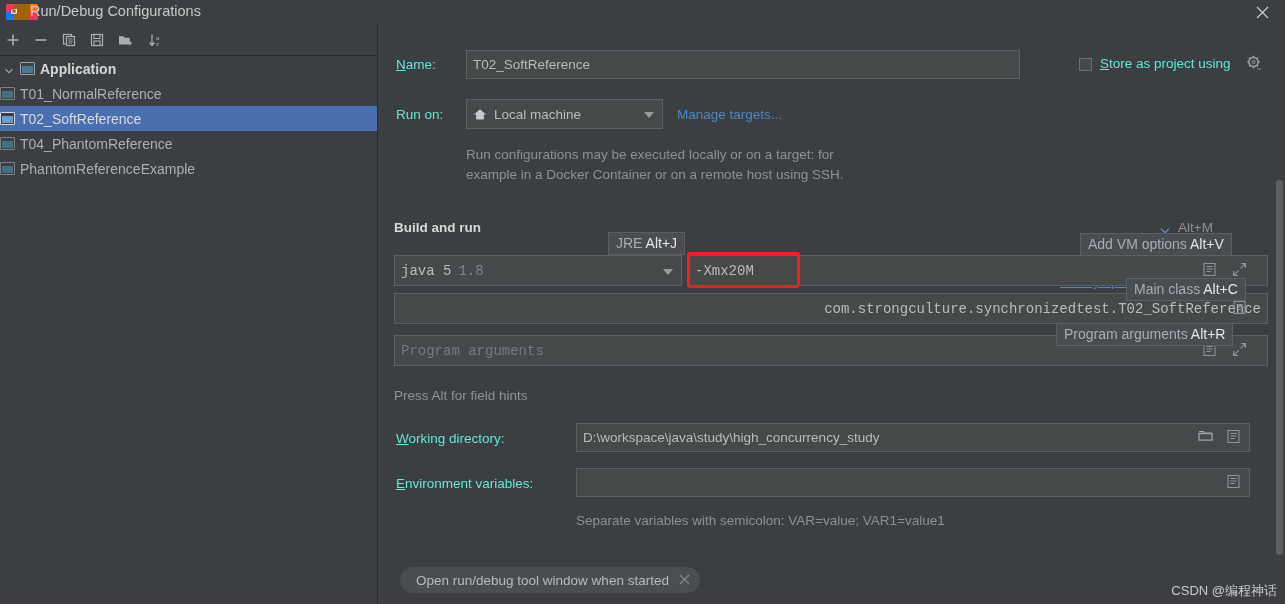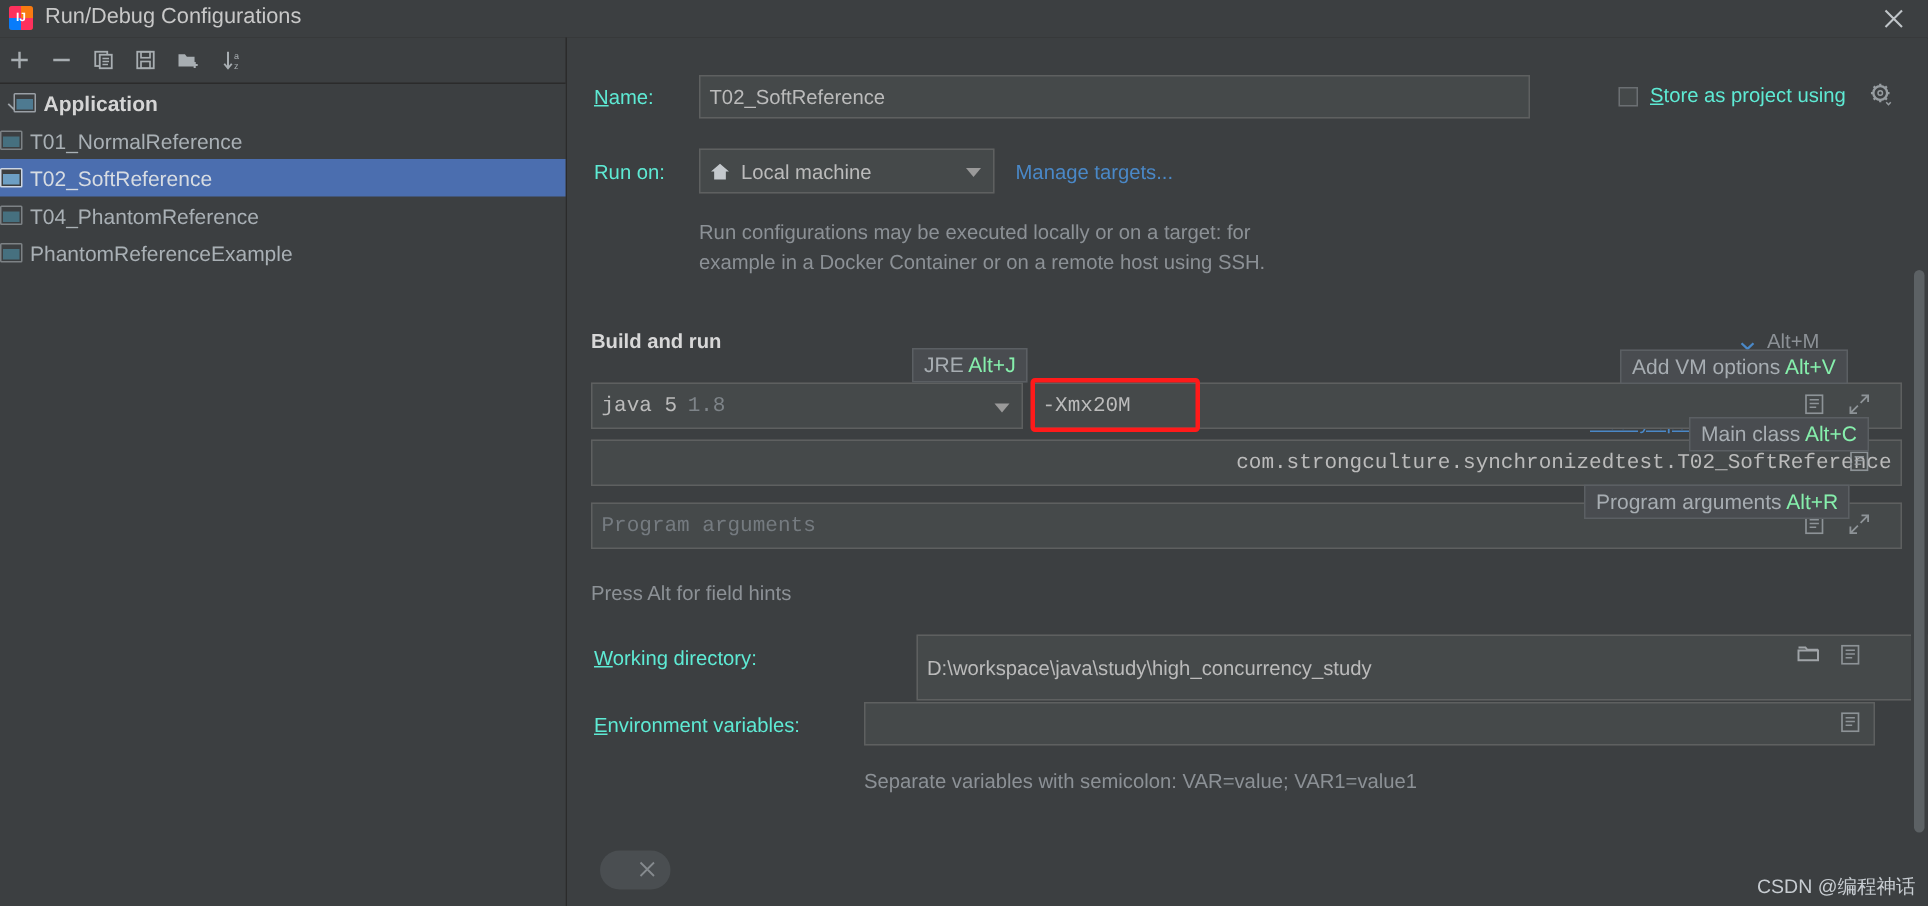--- a/index.html
+++ b/index.html
@@ -21,21 +21,21 @@
   
   #titlebar {
     position: absolute;
     left: 0; top: 0;
     width: 1285px; height: 25px;
     background: #3c3f41;
     border-bottom: 1px solid #2b2b2b;
   }
   #title-icon {
     position: absolute; left: 6px; top: 4px;
-    width: 16px; height: 16px;
+    width: 32px; height: 16px;
     background: #a16207;
     border-radius: 2px;
     overflow: hidden;
   }
   #title-icon .ij-a { position:absolute; left:0; top:0; width:8px; height:8px; background:#fe315d; }
   #title-icon .ij-b { position:absolute; right:0; top:0; width:8px; height:8px; background:#f97a12; }
   #title-icon .ij-c { position:absolute; left:0; bottom:0; width:8px; height:8px; background:#087cfa; }
   #title-icon .ij-d { position:absolute; right:0; bottom:0; width:8px; height:8px; background:#fe315d; }
   #title-icon .ij-t {
     position:absolute; left:0; top:0; width:16px; height:16px;
@@ -76,21 +76,21 @@
     width: 377px; height: 548px;
     background: #3c3f41;
   }
   .tree-row {
     position: relative;
     height: 25px;
     display: flex;
     align-items: center;
     white-space: nowrap;
   }
-  .tree-row.group { padding-left: 9px; }
+  .tree-row.group { padding-left: 20px; }
   .tree-row.child { }
   .tree-row.selected { background: #4b6eaf; }
   .tree-chevron {
     position: absolute; left: 4px; top: 8px;
     width: 10px; height: 10px;
   }
   .tree-icon {
     width: 15px; height: 13px;
     margin-right: 5px;
     flex: 0 0 auto;
@@ -202,21 +202,21 @@
     position: absolute;
     background: #494c50;
     border: 1px solid #5b5f63;
     color: #a7adb2;
     font-size: 14px;
     padding: 2px 7px 3px 7px;
     white-space: nowrap;
     box-sizing: border-box;
     z-index: 30;
   }
-  .hint b { color: #86efac; font-weight: normal; }
+  .hint b { color: #e5e5e5; font-weight: normal; }
 
   
   #vm-options-highlight {
     position: absolute;
     border: 3px solid #ff1a1a;
     border-radius: 3px;
     box-sizing: border-box;
     z-index: 25;
     pointer-events: none;
   }
@@ -459,21 +459,21 @@
     <svg width="15" height="15" viewBox="0 0 15 15">
       <path d="M9 1.6h4.4v4.4 M13.4 1.6L8.4 6.6 M6 13.4H1.6V9 M1.6 13.4l5-5" stroke="#9aa0a5" stroke-width="1.2" fill="none"></path>
     </svg>
   </div>
 
   <div class="desc" style="left:16px; top:361px;">Press Alt for field hints</div>
 
   <div class="lbl" style="left:18px; top:406px;">
     <u>W</u><span>orking directory:</span>
   </div>
-  <div class="tfield" style="left:198px; top:398px; width:674px; height:44px;margin-left:35px;">
+  <div class="tfield" style="left:198px; top:398px; width:674px; height:29px;">
     <span>D:\workspace\java\study\high_concurrency_study</span>
   </div>
   <div class="fieldicon" style="left:820px; top:404px;">
     <svg width="16" height="14" viewBox="0 0 16 14">
       <path d="M1 2.6h4.6l1.3 1.6h7.1" stroke="#b0b5b9" stroke-width="1.3" fill="none"></path>
       <path d="M1 4.6h13v6.6H1z" stroke="#b0b5b9" stroke-width="1.3" fill="none"></path>
     </svg>
   </div>
   <div class="fieldicon" style="left:848px; top:404px;">
     <svg width="15" height="15" viewBox="0 0 15 15">
@@ -491,20 +491,21 @@
   <div class="fieldicon" style="left:848px; top:449px;">
     <svg width="15" height="15" viewBox="0 0 15 15">
       <rect x="2" y="1.5" width="11" height="12" stroke="#9aa0a5" stroke-width="1.1" fill="none"></rect>
       <path d="M4.4 4.5h6.2 M4.4 7h6.2 M4.4 9.5h4.4" stroke="#9aa0a5" stroke-width="1.1"></path>
     </svg>
   </div>
 
   <div class="desc" style="left:198px; top:486px;">Separate variables with semicolon: VAR=value; VAR1=value1</div>
 
   <div id="chip" style="left:22px; top:542px;">
+    <span>Open run/debug tool window when started</span>
     <span id="chip-close">
       <svg width="11" height="11" viewBox="0 0 11 11">
           <path d="M1 1L10 10 M10 1L1 10" stroke="#b6bbc0" stroke-width="1.2" fill="none"></path>
         </svg>
     </span>
   </div>
 
   <div id="vscroll-track">
     <div id="vscroll-thumb"></div>
   </div>

